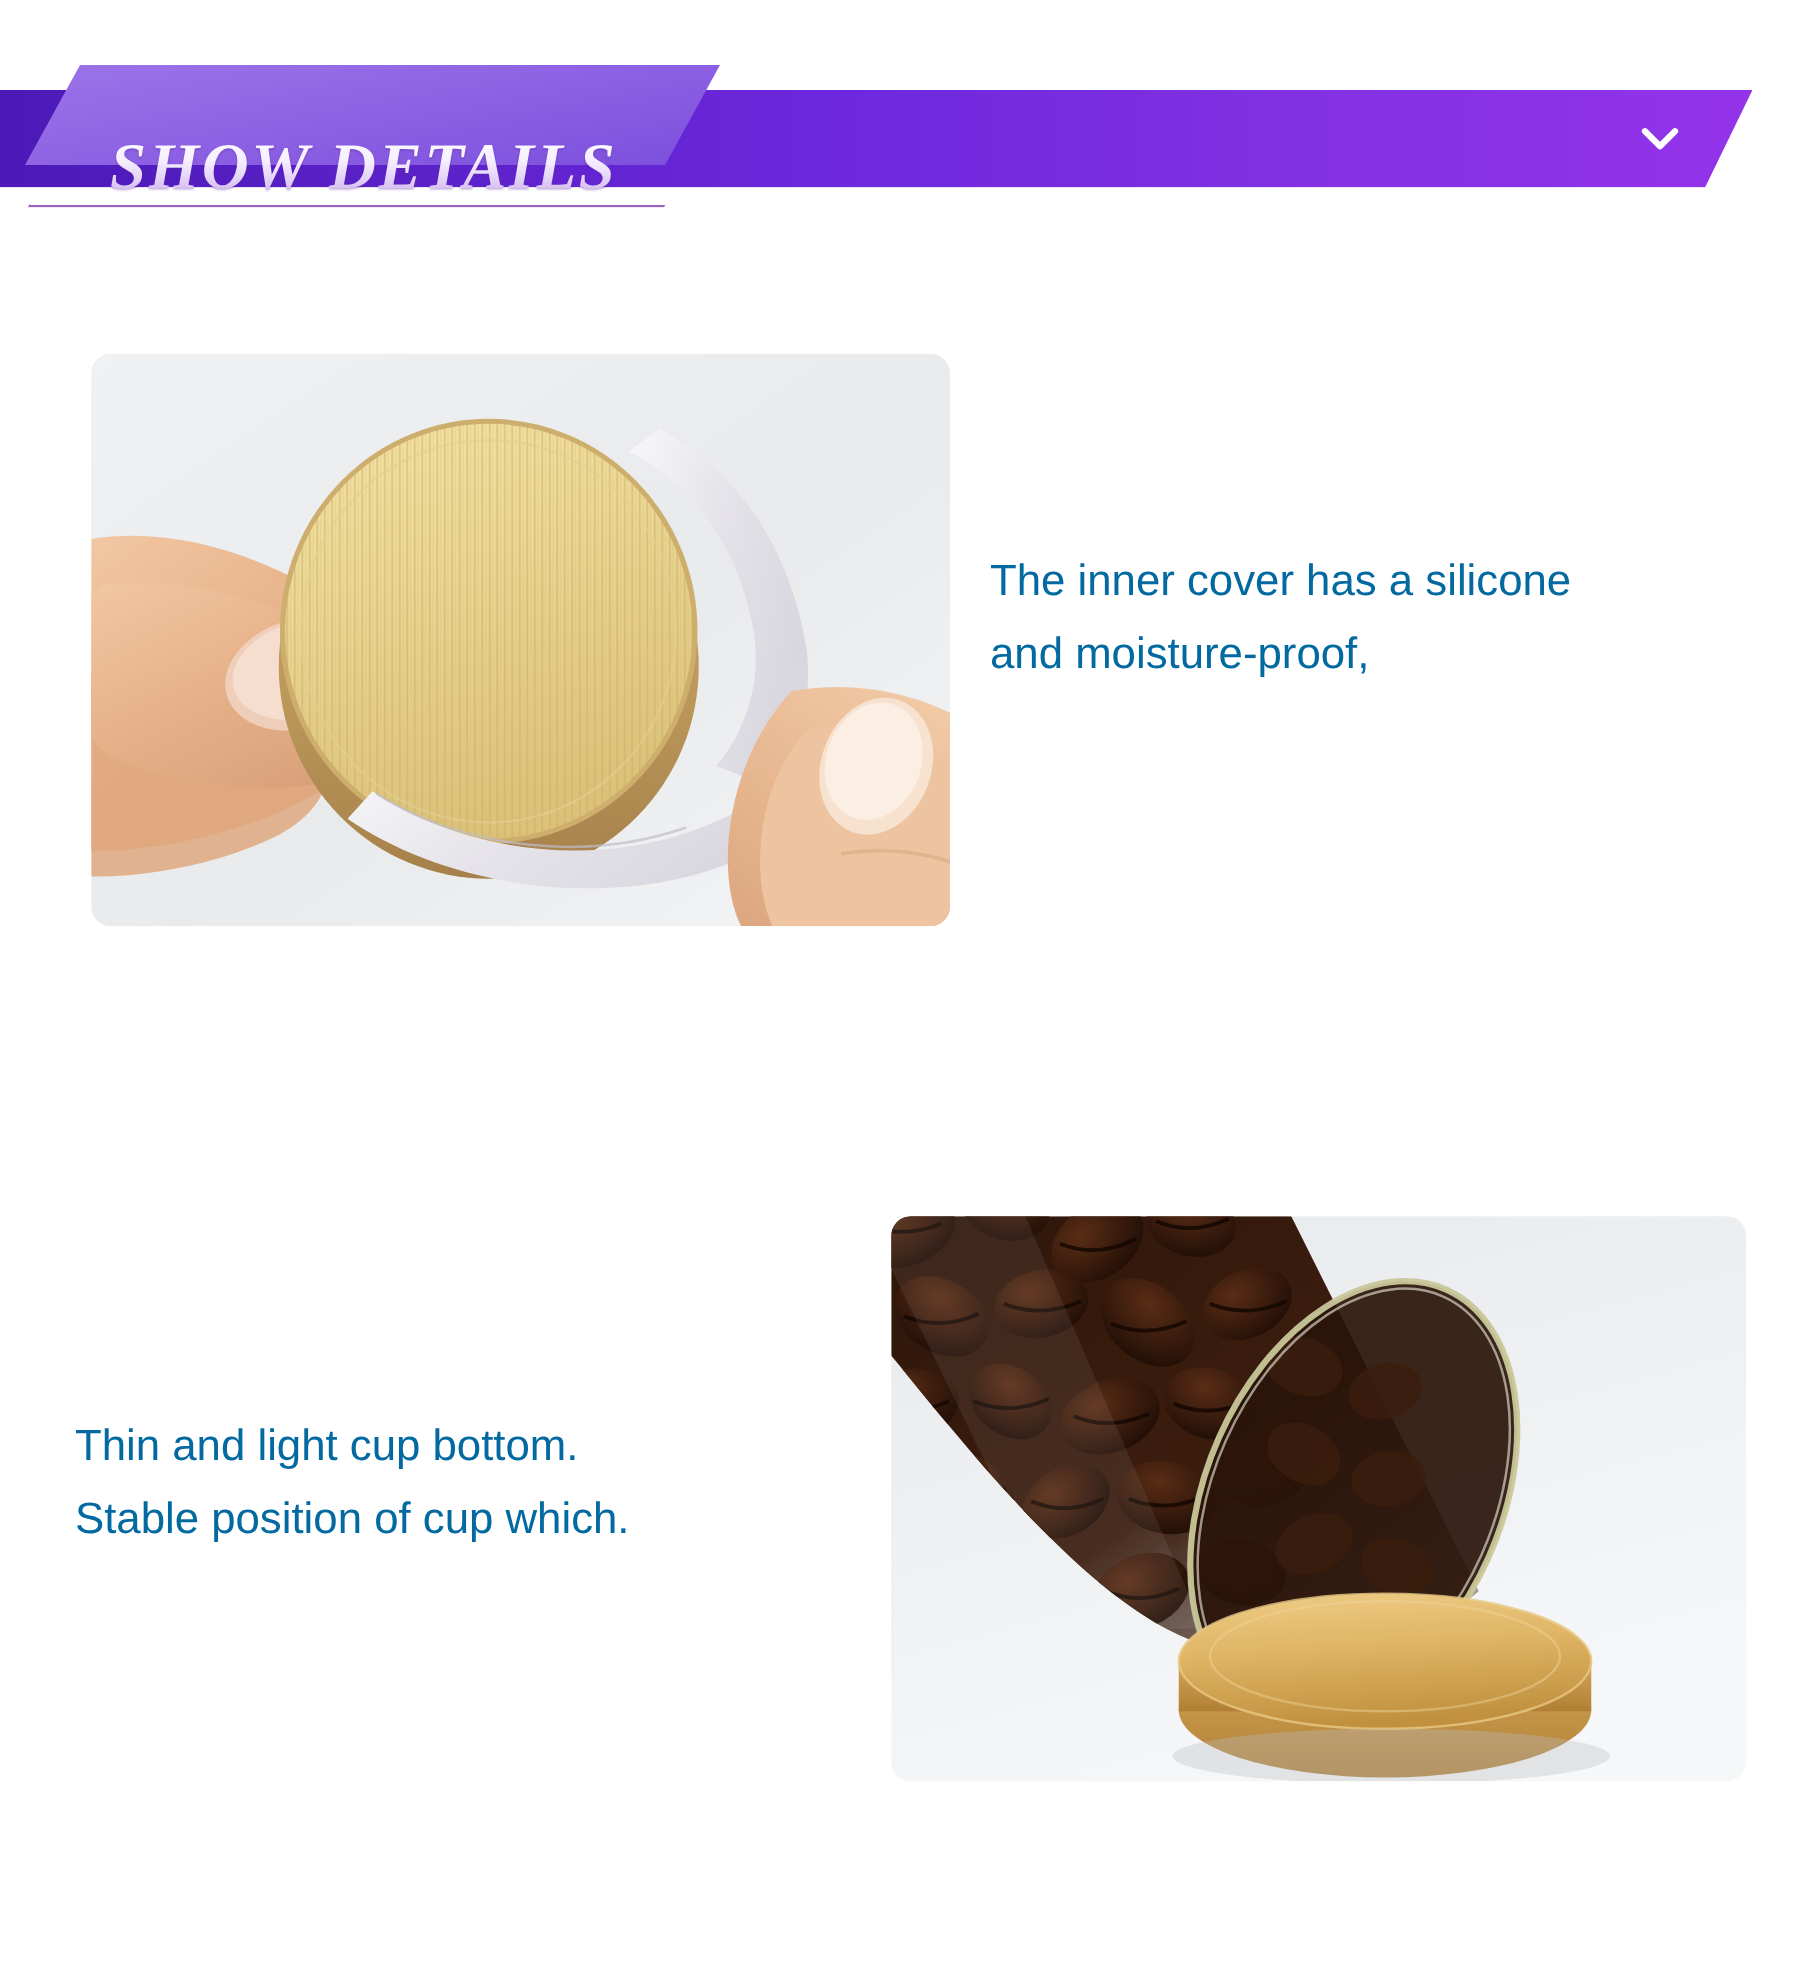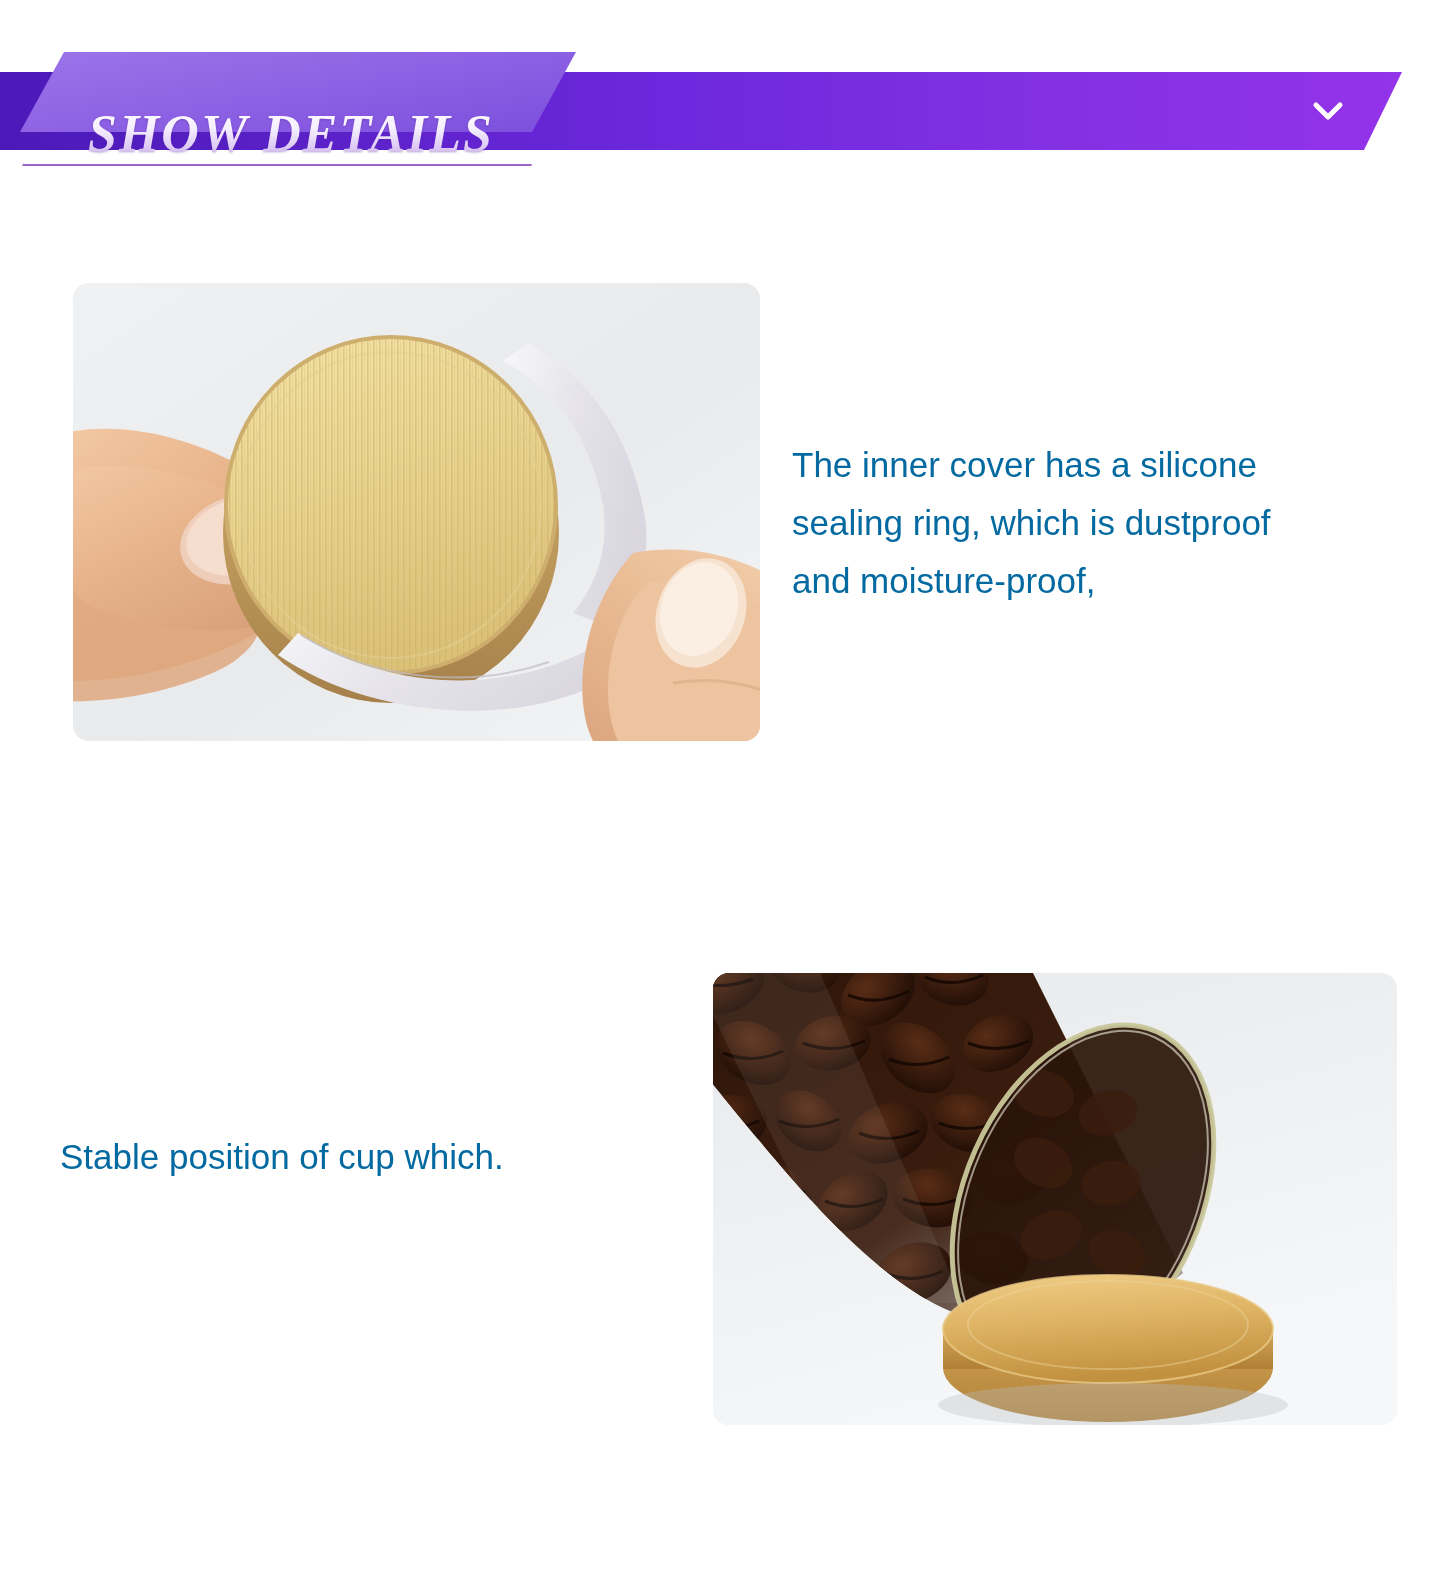--- a/index.html
+++ b/index.html
@@ -240,25 +240,25 @@
     <ellipse cx="628" cy="330" rx="44" ry="56" transform="rotate(20 628 330)" fill="#f6e2cf"></ellipse>
     <ellipse cx="626" cy="326" rx="38" ry="48" transform="rotate(20 626 326)" fill="#fbeee2"></ellipse>
     <path d="M600 400 C 650 392, 700 404, 728 430" fill="none" stroke="#d9a87e" stroke-width="3" opacity="0.55"></path>
 
     <rect width="687" height="458" fill="url(#bgLid)" opacity="0"></rect>
   </svg>
 </div>
 
 <div class="caption" id="caption-lid">
   <span class="line">The inner cover has a silicone</span>
-  <span class="line">sealing ring, which is dustproof</span>
   <span class="line">and moisture-proof,</span>
 </div>
 
 <div class="caption" id="caption-bottom">
+  <span class="line">Thin and light cup bottom.</span>
   <span class="line">Stable position of cup which.</span>
 </div>
 
 <div class="photo" id="photo-jar">
   <svg viewBox="0 0 684 452" xmlns="http://www.w3.org/2000/svg" preserveAspectRatio="none">
     <defs>
       <linearGradient id="bgJar" x1="0" y1="0" x2="0.4" y2="1">
         <stop offset="0%" stop-color="#e7e9ec"></stop>
         <stop offset="50%" stop-color="#eef0f2"></stop>
         <stop offset="100%" stop-color="#f6f7f8"></stop>

